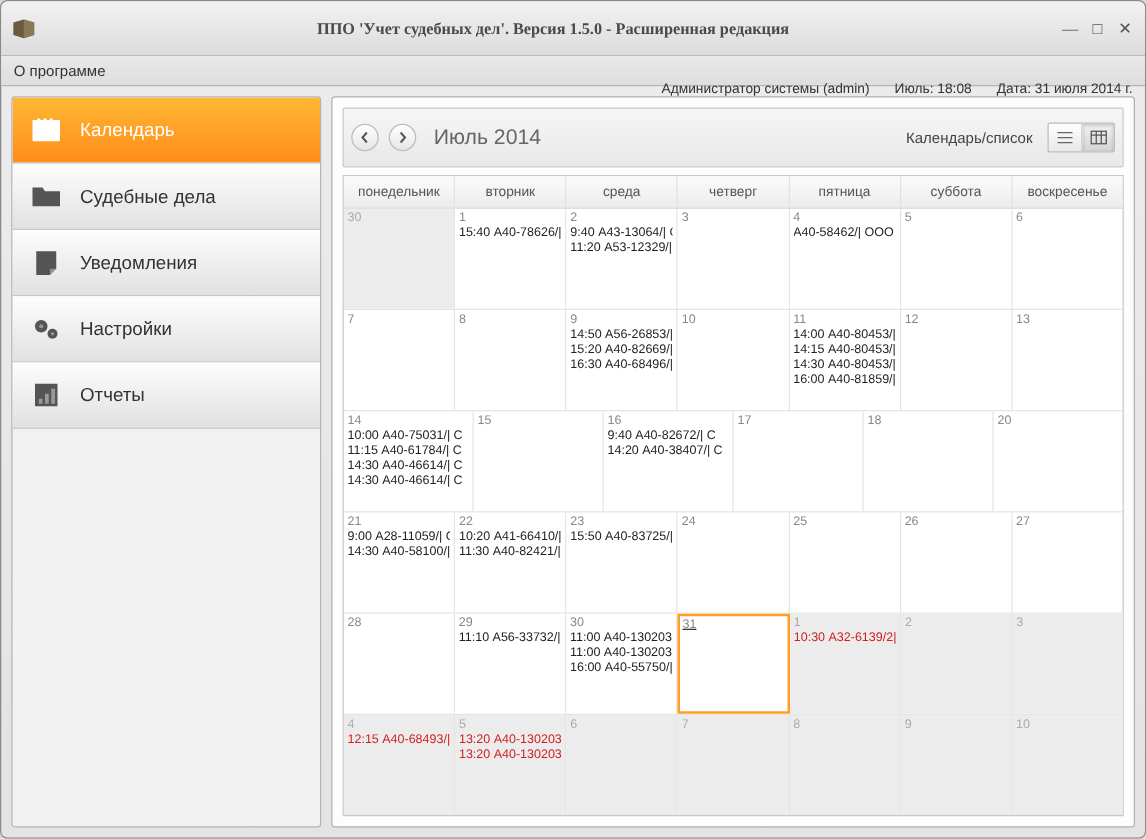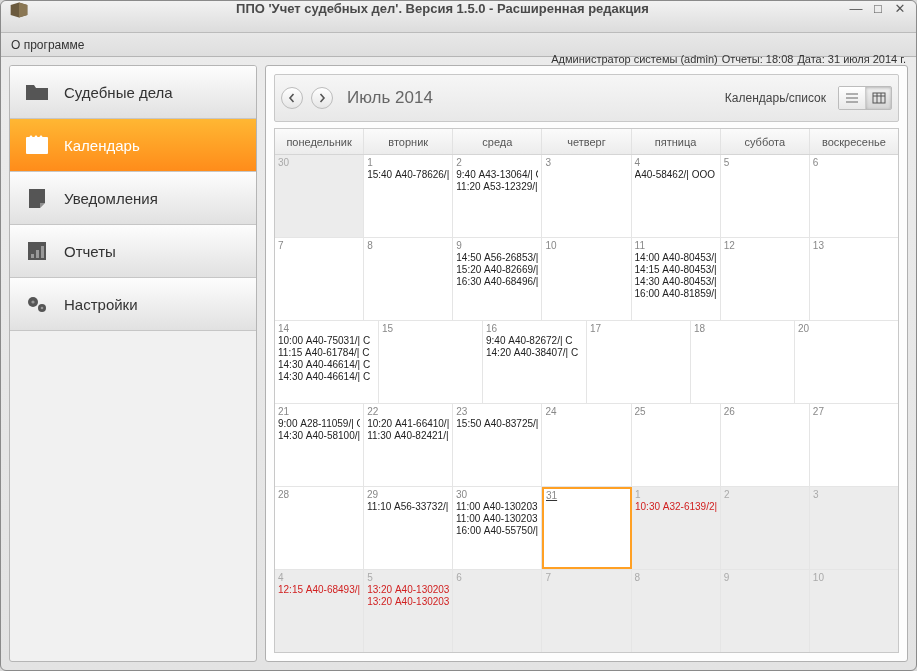--- a/index.html
+++ b/index.html
@@ -15,38 +15,40 @@
   .window {
     width: 917px;
     height: 671px;
     background: linear-gradient(#ececec,#e3e3e3);
     border: 1px solid #8a8a8a;
     border-radius: 6px;
     display: flex;
     flex-direction: column;
   }
   .titlebar {
-    height: 32px;
+    height: 44px;
     display: flex;
+    align-items: center;
     padding: 0 8px;
     background: linear-gradient(#f2f2f2,#dcdcdc);
     border-bottom: 1px solid #bbb;
     border-radius: 6px 6px 0 0;
+    font-family: Liberation Serif, serif;
   }
   .titlebar .app-icon { width:20px; height:18px; margin-right:8px; }
   .titlebar .title { flex:1; text-align:center; font-size:13px; font-weight:bold; color:#4a4a4a; }
   .win-btns { display:flex; gap:6px; }
   .win-btn { width:16px; height:14px; display:flex; align-items:center; justify-content:center; color:#555; cursor:pointer; font-size:13px; }
   .menubar {
     height:24px; display:flex; align-items:center; padding:0 10px;
     background:linear-gradient(#e8e8e8,#dedede); border-bottom:1px solid #b5b5b5;
     justify-content:space-between;
   }
   .menubar .left { font-size:12px; color:#333; cursor:pointer; }
-  .menubar .right { font-size:11px; color:#333; display:flex; gap:4px;margin-top:28px; }
+  .menubar .right { font-size:11px; color:#333; display:flex; gap:20px;margin-top:28px; }
   .body {
     flex:1; display:flex; padding:8px; gap:8px; overflow:hidden;
   }
   .sidebar {
     width:248px; background:#f1f1f1; border:1px solid #b5b5b5; border-radius:3px;
     overflow:hidden; display:flex; flex-direction:column;
   }
   .side-item {
     height:53px; display:flex; align-items:center; padding:0 14px;
     background:linear-gradient(#fdfdfd,#e1e1e1);
@@ -110,75 +112,75 @@
       <div class="win-btn">—</div>
       <div class="win-btn">□</div>
       <div class="win-btn">✕</div>
     </div>
   </div>
 
   <div class="menubar">
     <div class="left">О программе</div>
     <div class="right">
       <span>Администратор системы (admin)</span>
-      <span><span>Отчеты:</span> <span>18:08</span></span>
+      <span><span>Июль:</span> <span>18:08</span></span>
       <span><span>Дата:</span> <span>31 июля 2014 г.</span></span>
     </div>
   </div>
 
   <div class="body">
     <div class="sidebar" id="sidebar">
-        <div class="side-item">
-          <span class="side-icon" style="color:#555">
-            <svg width="26" height="22" viewBox="0 0 26 22">
-              <path fill="currentColor" d="M2 4h8l2 3h12v12H2z"></path>
-            </svg>
-          </span>
-          <span>Судебные дела</span>
-        </div>
         <div class="side-item active">
           <span class="side-icon" style="color:#fff">
             <svg width="26" height="22" viewBox="0 0 26 22">
               <rect x="2" y="3" width="22" height="17" fill="currentColor" rx="1"></rect>
               <rect x="4" y="8" width="18" height="10" fill="#fff" opacity=".25"></rect>
               <circle cx="7" cy="3" r="1.4" fill="currentColor"></circle>
               <circle cx="12" cy="3" r="1.4" fill="currentColor"></circle>
               <circle cx="17" cy="3" r="1.4" fill="currentColor"></circle>
             </svg>
           </span>
           <span>Календарь</span>
         </div>
         <div class="side-item">
           <span class="side-icon" style="color:#555">
+            <svg width="26" height="22" viewBox="0 0 26 22">
+              <path fill="currentColor" d="M2 4h8l2 3h12v12H2z"></path>
+            </svg>
+          </span>
+          <span>Судебные дела</span>
+        </div>
+        <div class="side-item">
+          <span class="side-icon" style="color:#555">
             <svg width="24" height="22" viewBox="0 0 24 22">
               <path fill="currentColor" d="M4 2h16v14l-5 5H4z"></path>
               <path fill="#fff" opacity=".35" d="M15 16h5l-5 5z"></path>
             </svg>
           </span>
           <span>Уведомления</span>
-        </div>
-        <div class="side-item">
-          <span class="side-icon" style="color:#555">
-            <svg width="24" height="22" viewBox="0 0 24 22">
-              <path fill="currentColor" d="M3 2h18v18H3z"></path>
-              <path fill="#fff" opacity=".4" d="M6 14h3v4H6zM11 10h3v8h-3zM16 6h3v12h-3z"></path>
-            </svg>
-          </span>
-          <span>Отчеты</span>
         </div>
         <div class="side-item">
           <span class="side-icon" style="color:#555">
             <svg width="26" height="22" viewBox="0 0 26 22">
               <circle cx="9" cy="9" r="5" fill="currentColor"></circle>
               <circle cx="18" cy="15" r="4" fill="currentColor"></circle>
               <circle cx="9" cy="9" r="1.6" fill="#fff" opacity=".4"></circle>
               <circle cx="18" cy="15" r="1.3" fill="#fff" opacity=".4"></circle>
             </svg>
           </span>
           <span>Настройки</span>
+        </div>
+        <div class="side-item">
+          <span class="side-icon" style="color:#555">
+            <svg width="24" height="22" viewBox="0 0 24 22">
+              <path fill="currentColor" d="M3 2h18v18H3z"></path>
+              <path fill="#fff" opacity=".4" d="M6 14h3v4H6zM11 10h3v8h-3zM16 6h3v12h-3z"></path>
+            </svg>
+          </span>
+          <span>Отчеты</span>
         </div>
       </div>
 
     <div class="content">
       <div class="cal-header">
         <div class="nav-btn">
           <svg width="10" height="10" viewBox="0 0 10 10">
               <path d="M6.5 1 L3 5 L6.5 9" stroke="#555" stroke-width="1.6" fill="none"></path>
             </svg>
         </div>

